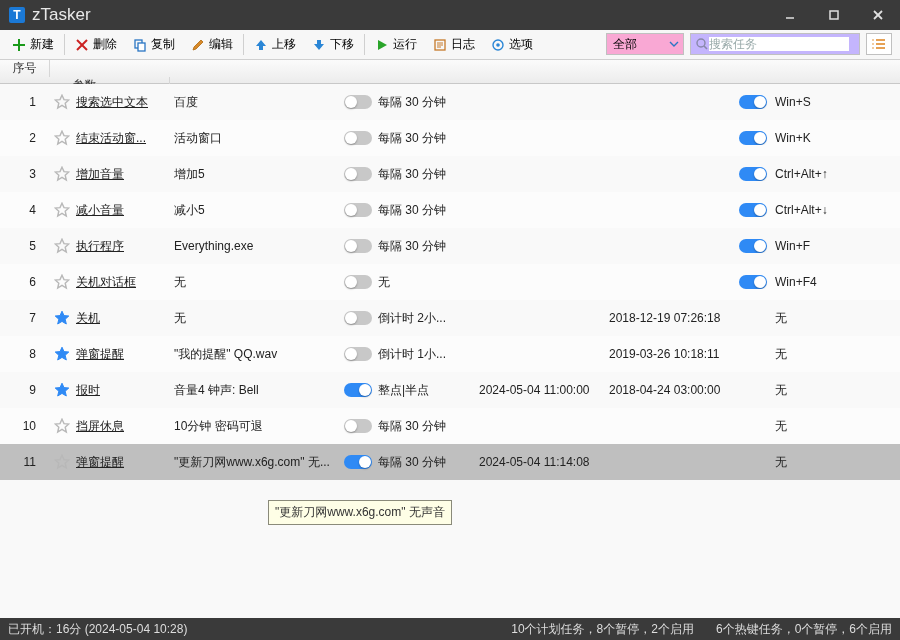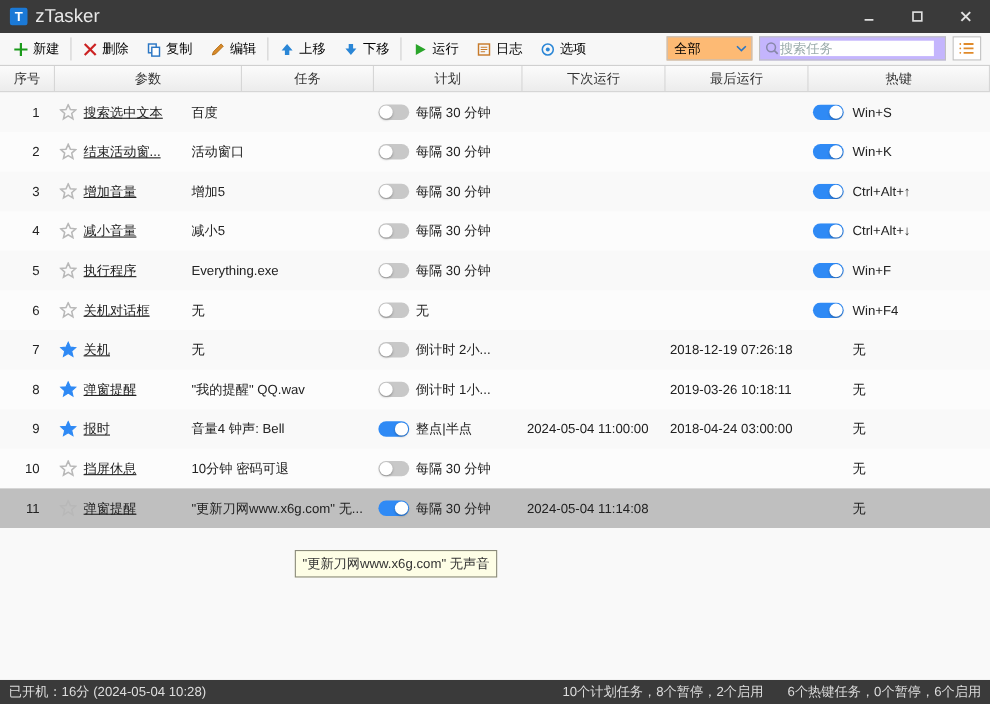--- a/index.html
+++ b/index.html
@@ -8,27 +8,27 @@
 .titlebar { background: #3a3a3a; color: #e8e8e8; height: 30px; display: flex; align-items: center; padding: 0 0 0 8px; }
 .titlebar .logo { width: 18px; height: 18px; margin-right: 6px; display: flex; align-items: center; justify-content: center; }
 .titlebar .title { flex: 1; font-size: 17px; }
 .winbtn { width: 44px; height: 30px; display: flex; align-items: center; justify-content: center; color: #e0e0e0; }
 
 .toolbar { height: 30px; background: #f7f7f7; border-bottom: 1px solid #d0d0d0; display: flex; align-items: stretch; padding: 0 4px; }
 .tbtn { display: flex; align-items: center; padding: 0 8px; gap: 4px; border-right: 0; cursor: default; }
 .tbtn .ic { width: 14px; height: 14px; display: flex; align-items: center; justify-content: center; }
 .sep { width: 1px; background: #d0d0d0; margin: 4px 2px; }
 .spacer { flex: 1; }
-.filter-sel { border: 1px solid #c0c0c0; height: 22px; margin: 3px 4px; min-width: 78px; display: flex; align-items: center; padding: 0 4px 0 6px; background: #fdba74; justify-content: space-between; }
+.filter-sel { border: 1px solid #c0c0c0; height: 22px; margin: 3px 4px; min-width: 78px; display: flex; align-items: center; padding: 0 4px 0 6px; background: #f9a8d4; justify-content: space-between; }
 .searchwrap { border: 1px solid #c0c0c0; height: 22px; margin: 3px 2px; background: #c4b5fd; display: flex; align-items: center; padding: 0 4px; flex: 0 0 170px; }
 .searchwrap input { border: none; outline: none; width: 140px; color: #333; }
 .searchwrap input::placeholder { color: #9aa; }
 .rightbtn { width: 26px; height: 22px; margin: 3px 4px; border: 1px solid #c0c0c0; background: #fff; display: flex; align-items: center; justify-content: center; }
 
-.cols { height: 24px; background: linear-gradient(#fbfbfb,#ececec); border-bottom: 1px solid #c8c8c8; display: flex; }
+.cols { height: 24px; background: linear-gradient(#fbfbfb,#ececec); border-bottom: 1px solid #c8c8c8; display: flex; flex-direction: column; }
 .col { border-right: 1px solid #d6d6d6; display: flex; align-items: center; justify-content: center; color: #333; font-size: 12px; }
 .c-no { width: 50px; } .c-task { width: 120px; } .c-param { width: 170px; } .c-plan { width: 135px; }
 .c-next { width: 130px; } .c-last { width: 130px; } .c-hot { flex: 1; }
 
 .rows { flex: 1; background: #f9f9f9; overflow: hidden; position: relative; }
 .row { height: 36px; display: flex; align-items: center; border-bottom: 0; padding: 0; }
 .row:nth-child(even){ background: #fcfcfc; }
 .row.sel { background: #bfbfbf; }
 .cell { overflow: hidden; white-space: nowrap; text-overflow: ellipsis; padding: 0 4px; color: #222; display: flex; align-items: center; }
 .cell.no { width: 50px; justify-content: flex-end; padding-right: 14px; }

